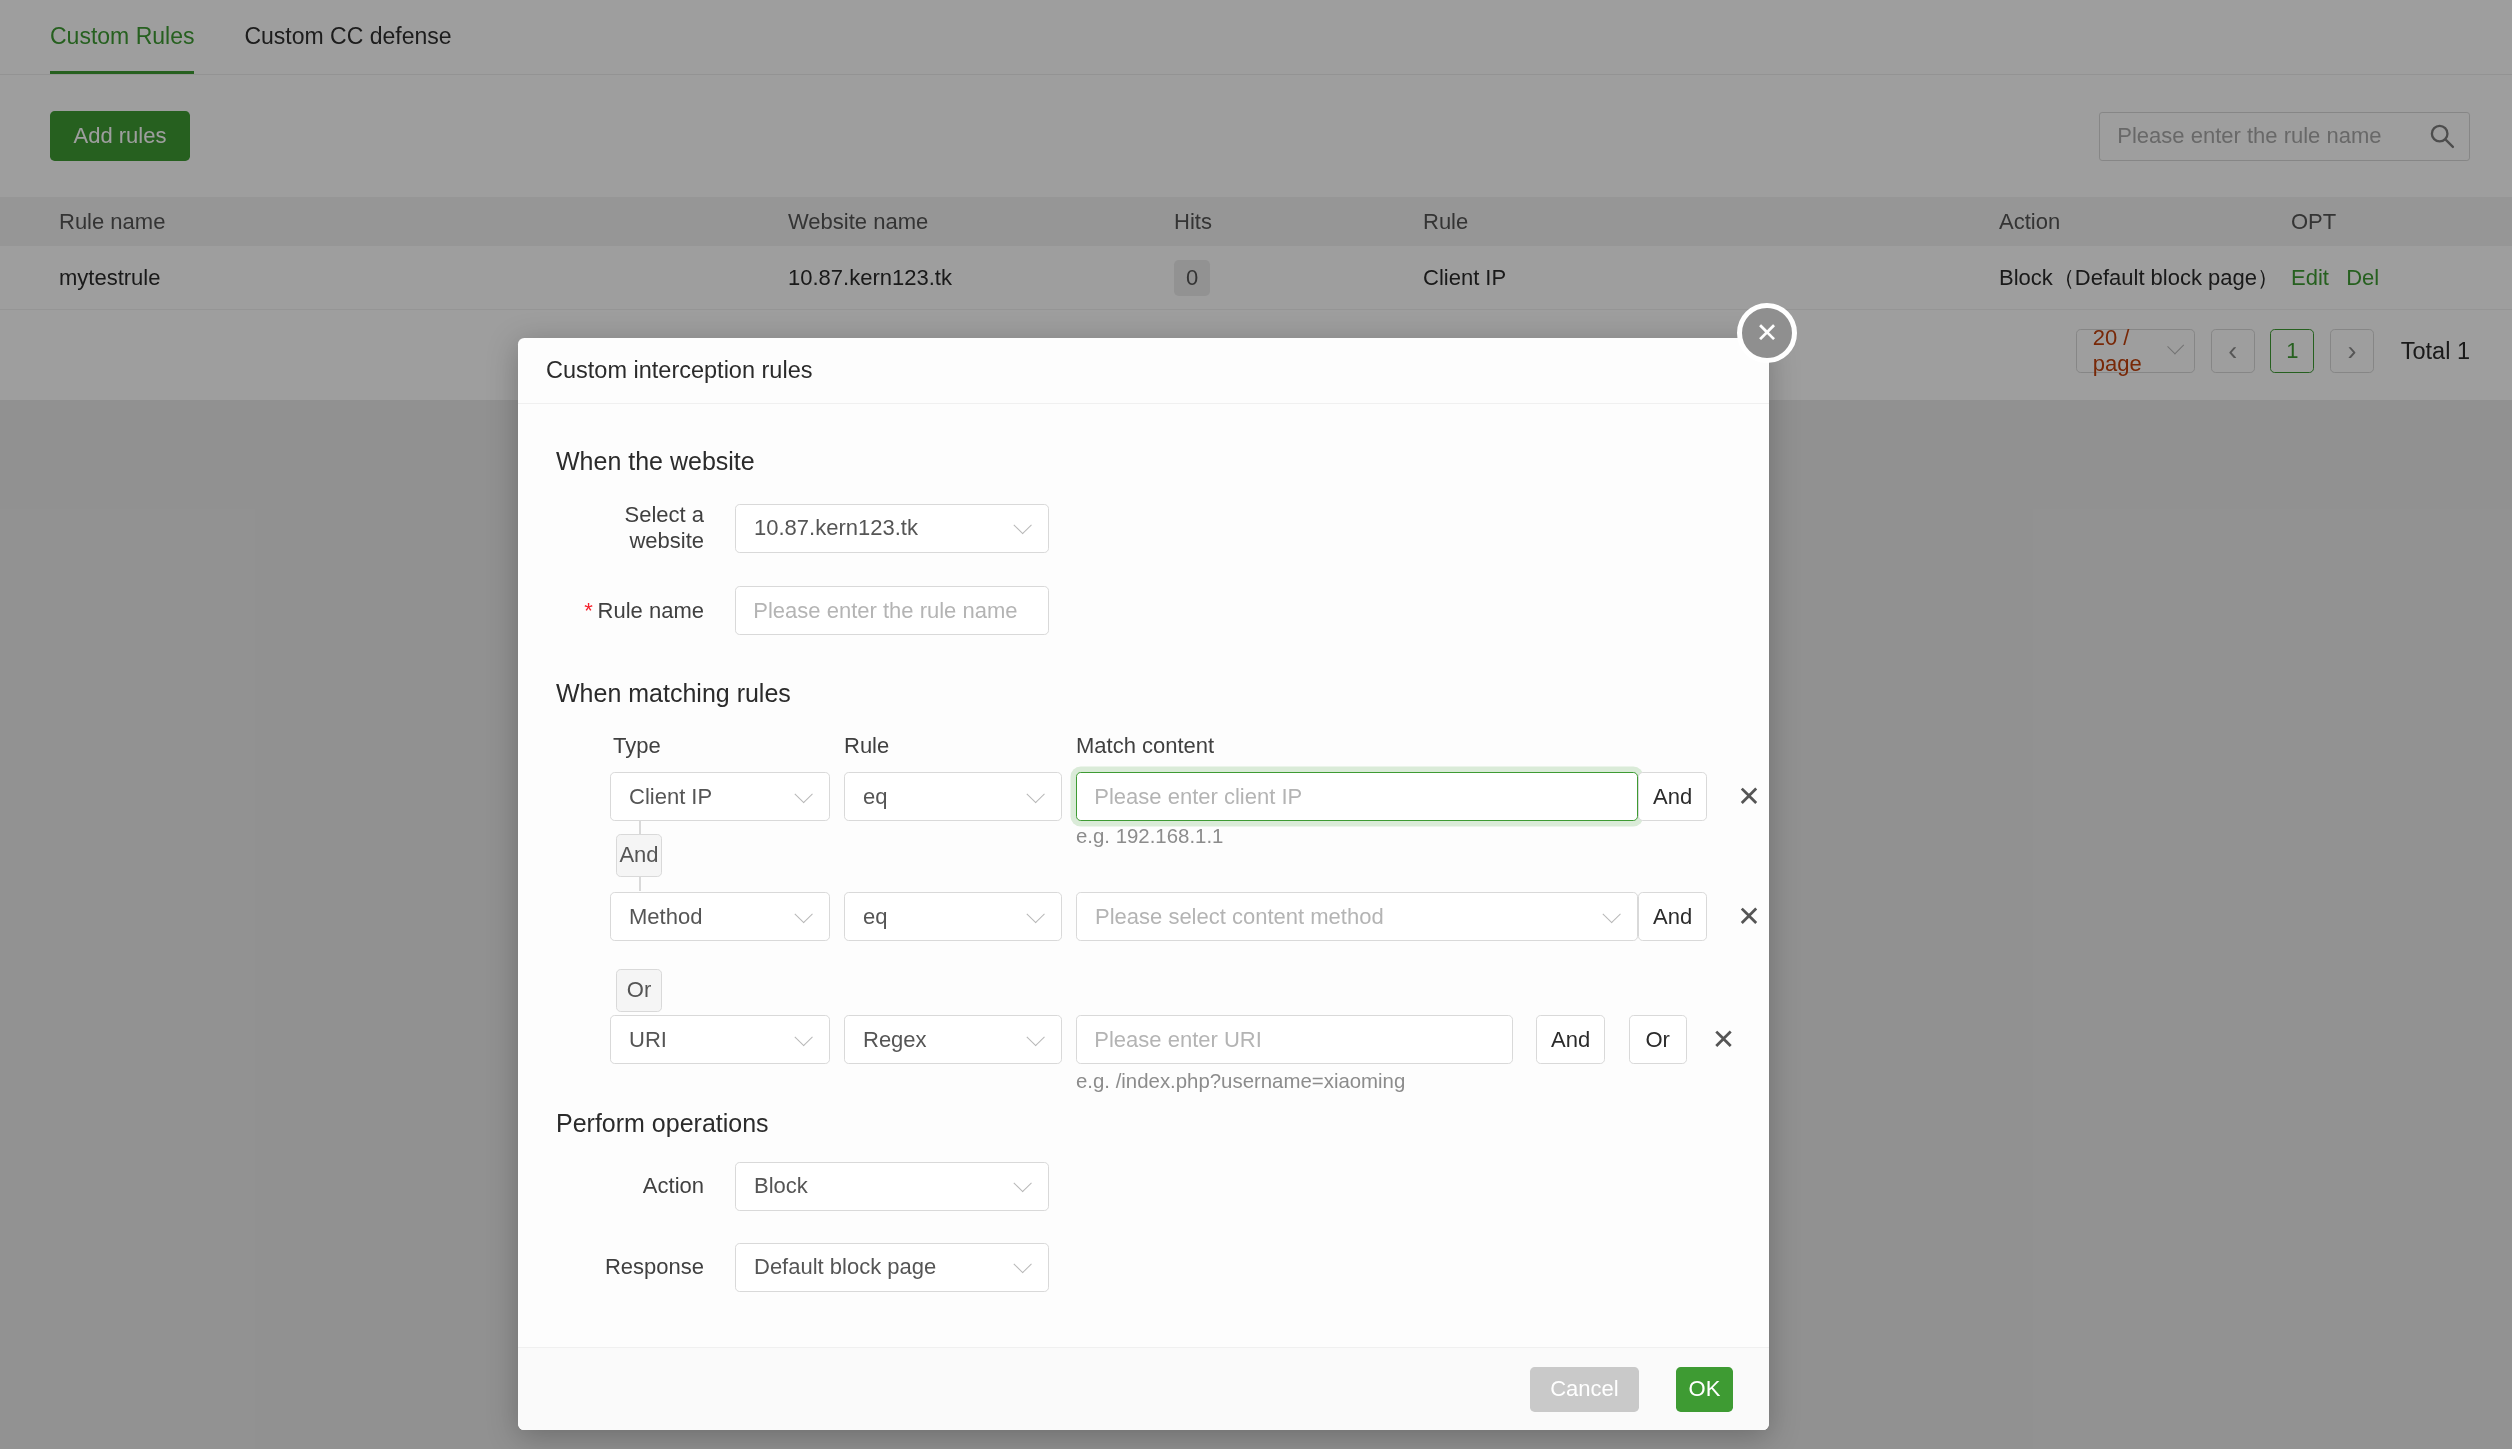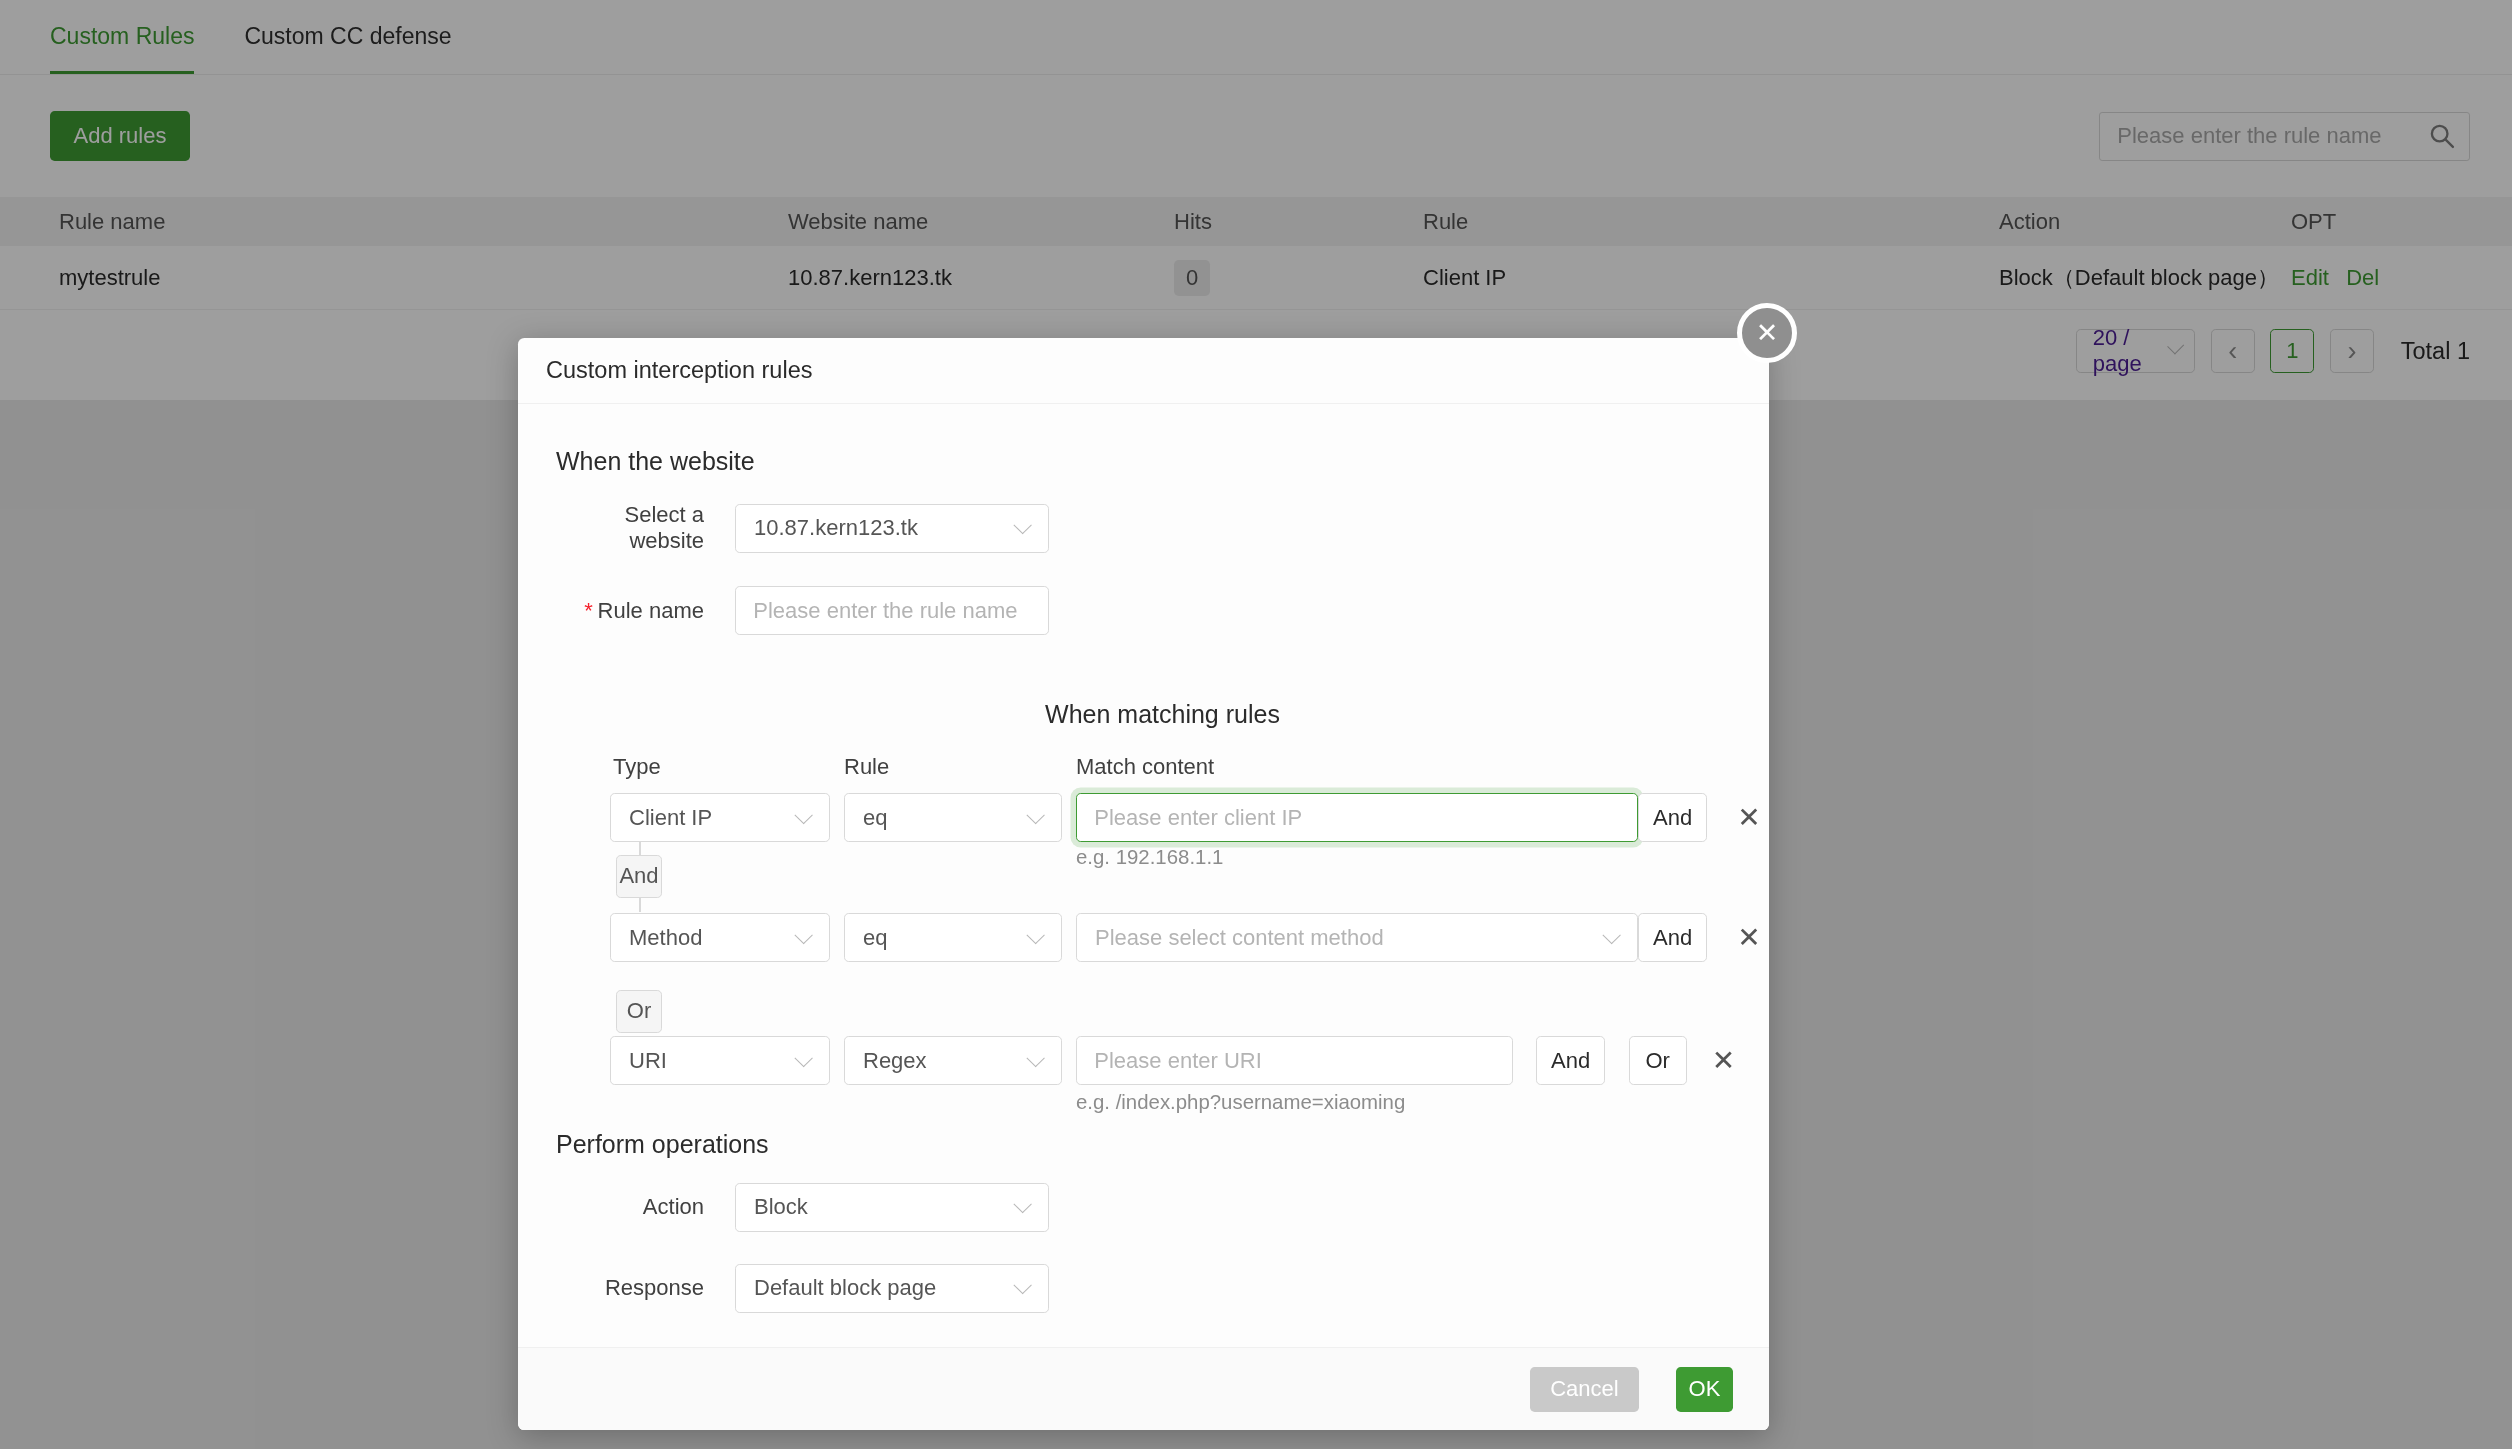--- a/index.html
+++ b/index.html
@@ -22,38 +22,38 @@
   .search-ic { position:absolute; right:14px; top:10.2px; }
 
   .tbl { margin-top:36px; }
   .trow { display:grid; grid-template-columns:729px 386px 249px 576px 292px 1fr; padding-left:59px; align-items:center; }
   .thead { height:49px; background:#f2f2f2; font-size:22px; color:#555; }
   .tdata { height:64px; background:#fff; font-size:22px; color:#2b2b2b; border-bottom:1.6px solid #f0f0f0; }
   .hits-badge { display:inline-block; min-width:36px; height:36px; line-height:36px; text-align:center; background:#ececec; border-radius:4.7px; color:#555; }
   .opt-link { color:#3e9b33; cursor:pointer; margin-right:17.3px; }
 
   .pagination { display:flex; justify-content:flex-end; align-items:center; gap:15.7px; padding:19px 42px 27px 0; background:#fff; }
-  .psize { width:119px; height:44px; border:1.6px solid #d9d9d9; border-radius:4.7px; background:#fff; display:flex; align-items:center; justify-content:space-between; padding:0 12.6px 0 15.7px; font-size:22px; color:#4c1d95; cursor:pointer; }
+  .psize { width:119px; height:44px; border:1.6px solid #d9d9d9; border-radius:4.7px; background:#fff; display:flex; align-items:center; justify-content:space-between; padding:0 12.6px 0 15.7px; font-size:22px; color:#c2410c; cursor:pointer; }
   .pbtn { width:44px; height:44px; border:1.6px solid #d9d9d9; border-radius:4.7px; background:#fff; color:#8c8c8c; font-size:27px; display:flex; align-items:center; justify-content:center; cursor:pointer; line-height:1; }
   .pbtn.current { border-color:#3e9b33; color:#3e9b33; font-size:22px; }
   .ptotal { font-size:23.5px; color:#2b2b2b; margin-left:11px; }
 
   
   .mask { position:absolute; inset:0; background:rgba(0,0,0,0.38); z-index:10; }
   .modal { position:absolute; left:518px; top:338px; width:1251px; height:1092px; background:#fdfdfd; border-radius:6.3px; z-index:20; display:flex; flex-direction:column; box-shadow:0 6.3px 31px rgba(0,0,0,0.25); }
   .modal-header { flex:none; height:66px; border-bottom:1.6px solid #f0f0f0; display:flex; align-items:center; padding-left:28px; font-size:23.5px; font-weight:500; color:#2b2b2b; }
   .modal-close { position:absolute; top:-35px; right:-28px; width:60px; height:60px; border-radius:50%; background:#8f8f8f; border:5.5px solid #ffffff; color:#ffffff; display:flex; align-items:center; justify-content:center; font-size:27px; cursor:pointer; z-index:21; }
   .modal-body { flex:1; padding-left:38px; position:relative; }
   .modal-footer { flex:none; height:83px; background:#fafafa; border-top:1.6px solid #f0f0f0; border-radius:0 0 6.3px 6.3px; display:flex; align-items:center; justify-content:flex-end; gap:37px; padding-right:36px; }
   .btn-cancel { height:45px; padding:0 20.4px; background:#c9c9c9; color:#fff; border:none; border-radius:4.7px; font-size:22px; cursor:pointer; font-family:inherit; }
   .btn-ok { height:45px; padding:0 12.6px; background:#3e9b33; color:#fff; border:none; border-radius:4.7px; font-size:22px; cursor:pointer; font-family:inherit; }
 
   .sec-h { font-size:25px; font-weight:500; color:#2b2b2b; line-height:31px; }
   .h-website { margin-top:42px; }
-  .h-match { margin-top:64px;text-align:center; }
+  .h-match { margin-top:43px; }
   .h-ops { margin-top:15px; }
 
   .form-row { display:flex; align-items:center; }
   .f-label { width:148px; flex:none; text-align:right; font-size:22px; color:#404040; }
   .f-label .req { color:#f5222d; margin-right:4.7px; }
   .f-ctrl { margin-left:31px; }
 
   .sel { height:49px; border:1.6px solid #d9d9d9; border-radius:4.7px; background:#fff; display:flex; align-items:center; padding:0 41px 0 18px; font-size:22px; color:#555; position:relative; cursor:pointer; }
   .sel.ph { color:#b4b4b4; }
   .chev { position:absolute; right:19px; top:50%; width:13.3px; height:13.3px; border-right:1.6px solid #b8b8b8; border-bottom:1.6px solid #b8b8b8; transform:translateY(-70%) rotate(45deg); }

